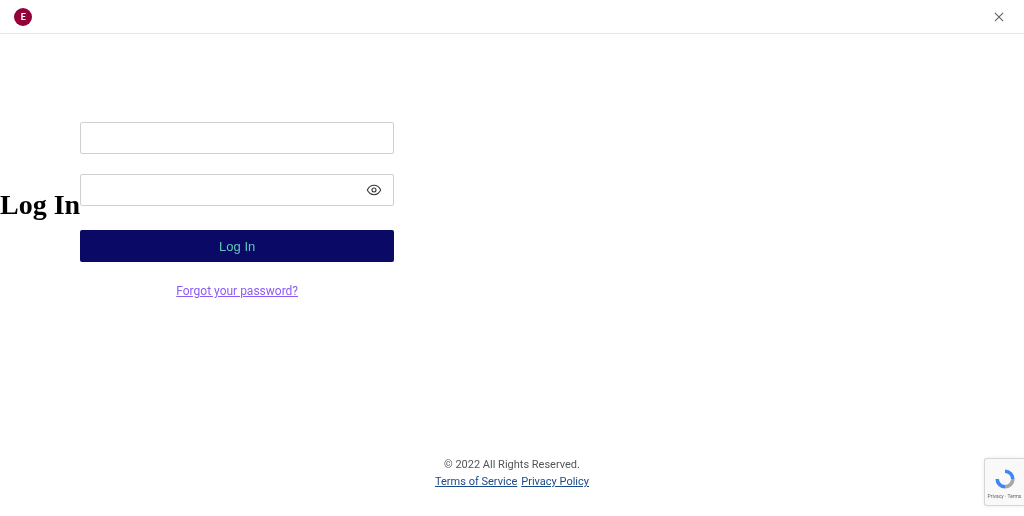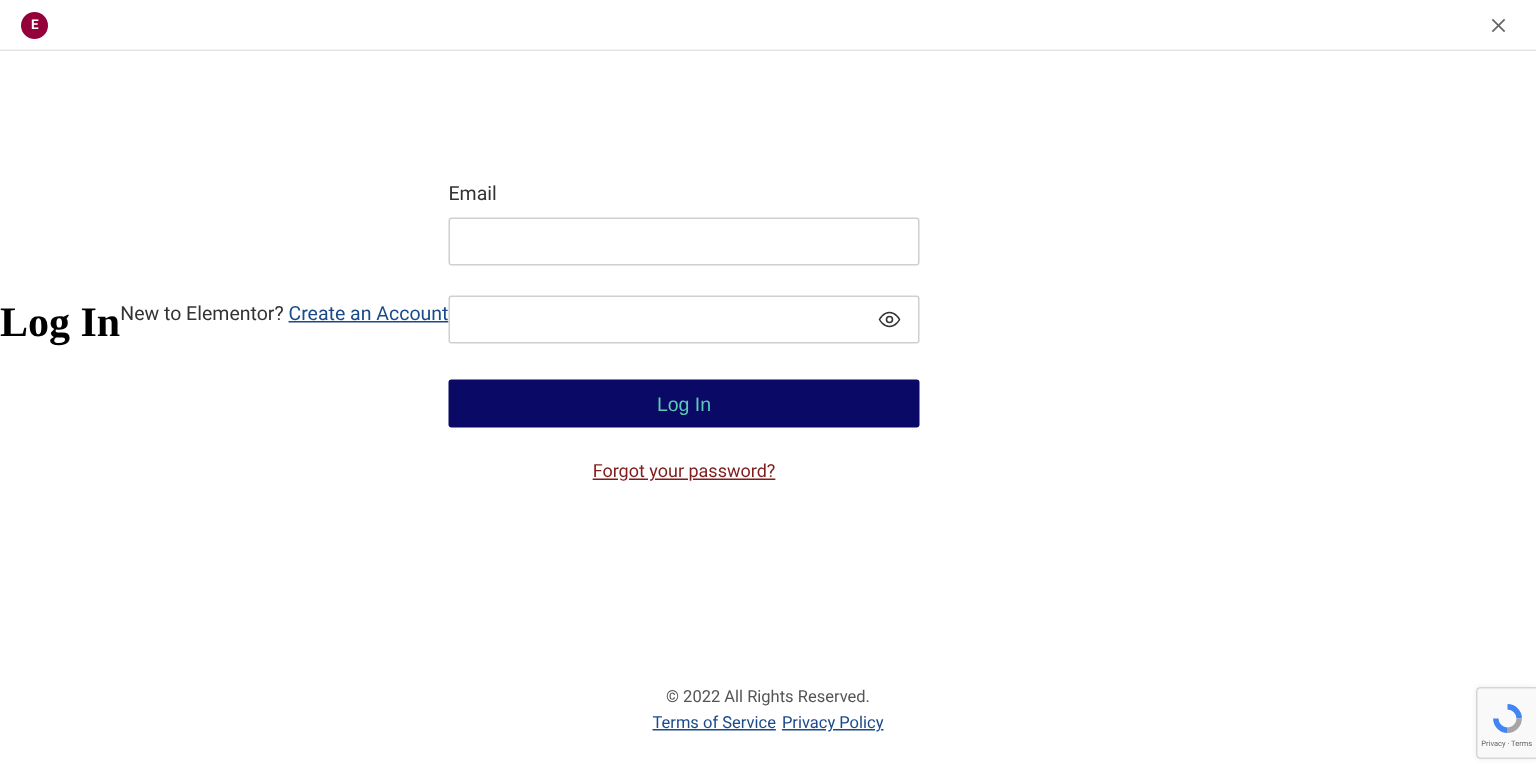--- a/index.html
+++ b/index.html
@@ -126,21 +126,21 @@
       font-size: 13px;
       cursor: pointer;
       margin-top: 4px;
     }
     .forgot {
       text-align: center;
       margin-top: 18px;
     }
     .forgot a {
       font-size: 12px;
-      color: #7f1d1d;
+      color: #8b5cf6;
       text-decoration: underline;
     }
     .footer {
       position: absolute;
       bottom: 28px;
       left: 0;
       right: 0;
       text-align: center;
       font-size: 11px;
       color: #555;
@@ -197,27 +197,23 @@
   <button class="close-btn">
     <svg viewBox="0 0 24 24" fill="none" stroke="currentColor" stroke-width="2">
       <line x1="5" y1="5" x2="19" y2="19"></line>
       <line x1="19" y1="5" x2="5" y2="19"></line>
     </svg>
   </button>
 </div>
 
 <div class="content">
   <h1 class="title">Log In</h1>
-  <div class="subtitle">
-    <span>New to Elementor? </span><a href="#">Create an Account</a>
-  </div>
 
   <form class="form">
     <div class="field-group">
-      <label class="field-label">Email</label>
       <div class="input-wrapper">
         <input type="text" class="text-input" style="">
       </div>
     </div>
 
     <div class="field-group">
       <div class="input-wrapper">
         <input type="password" class="text-input pw" style="">
         <button type="button" class="eye-btn">
           <svg viewBox="0 0 24 24" fill="none" stroke="currentColor" stroke-width="1.6">

